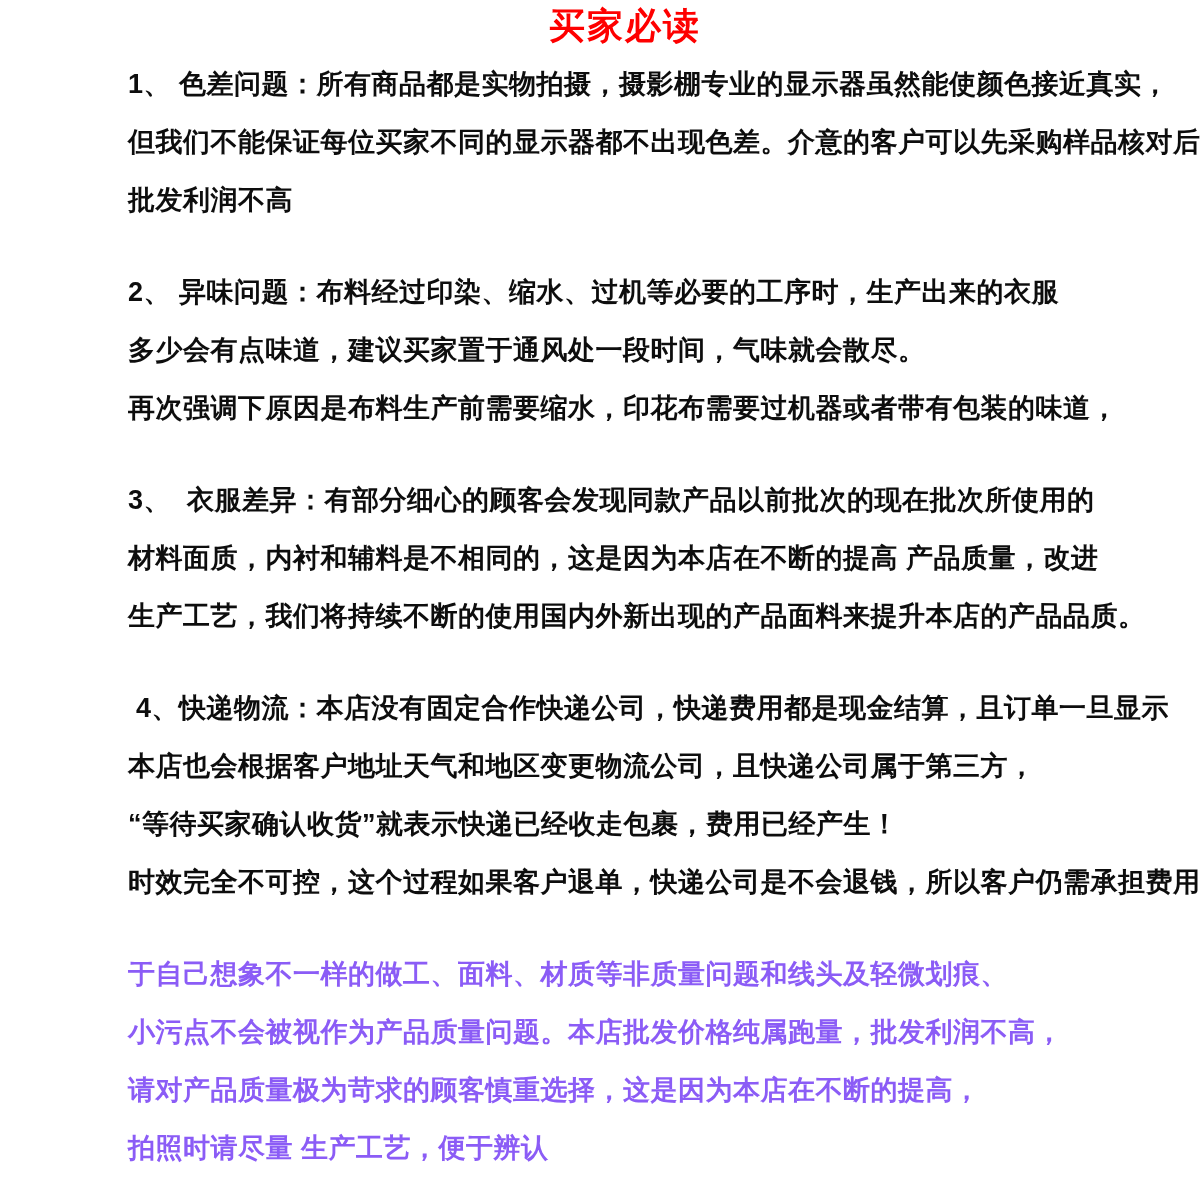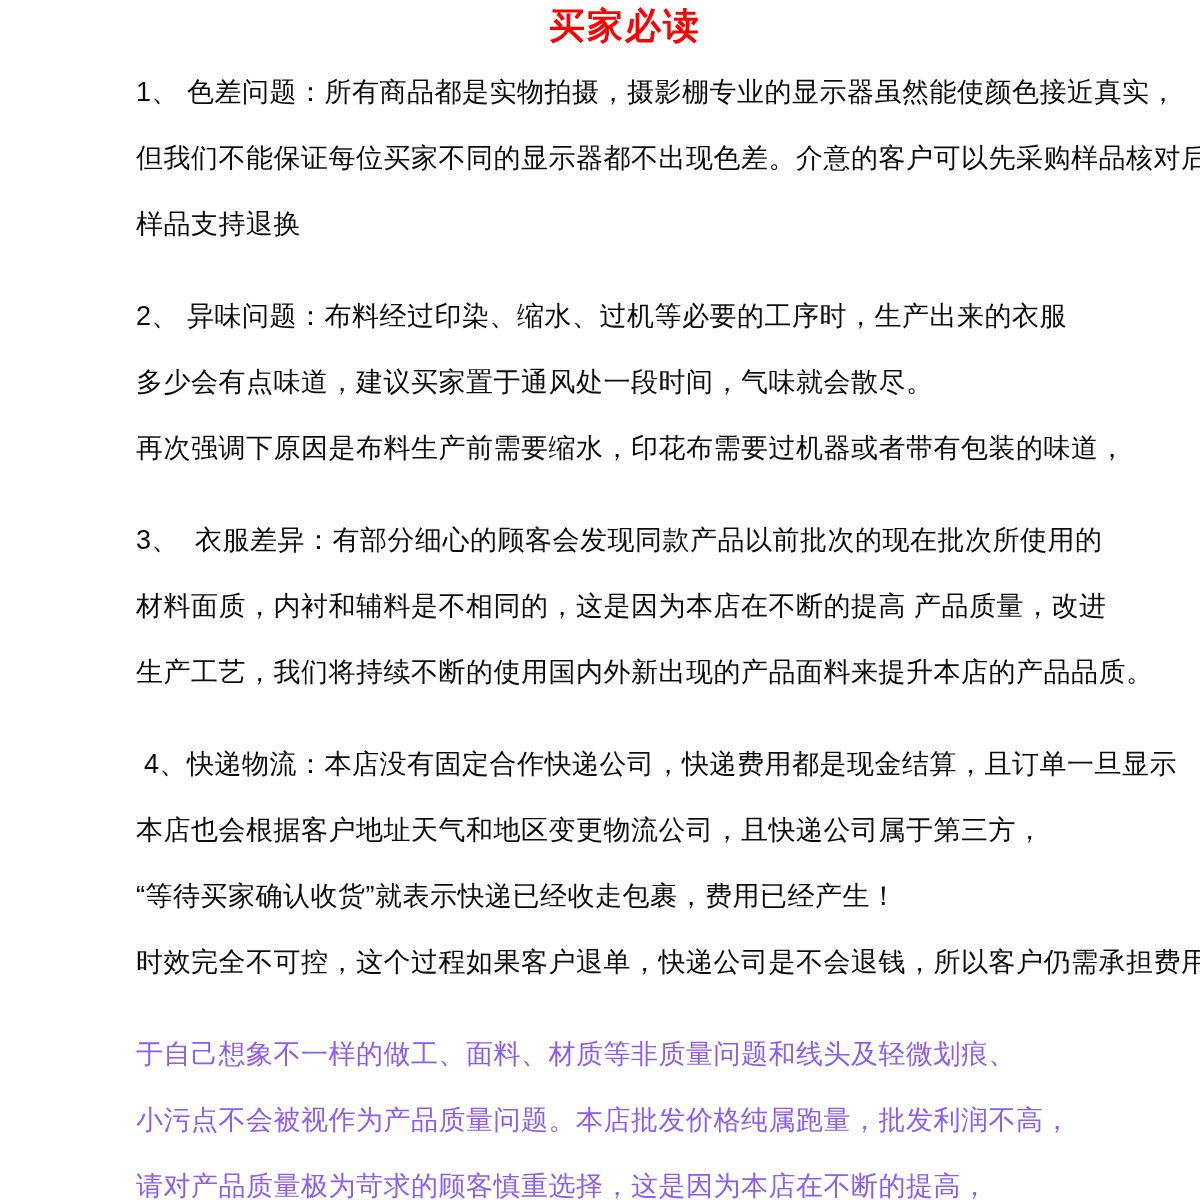--- a/index.html
+++ b/index.html
@@ -23,43 +23,43 @@
     line-height: 50px;
     font-weight: bold;
     color: #fe0000;
     margin: 0 0 0 0;
     letter-spacing: 2px;
   }
   .section {
     margin: 0 0 42px 0;
   }
   .line {
-    margin: 16px;
+    margin: 8px;
     font-size: 27px;
     line-height: 50px;
-    font-weight: 400;
+    font-weight: 700;
     color: #0d0d0d;
     letter-spacing: 0.5px;
     white-space: pre;
   }
   .section.warning .line {
     color: #8b5cf6;
   }
 </style>
 </head>
 <body>
 
 <div class="page">
 
   <h1 class="doc-title">买家必读</h1>
 
   <div class="section">
     <p class="line">1、 色差问题：所有商品都是实物拍摄，摄影棚专业的显示器虽然能使颜色接近真实，</p>
     <p class="line">但我们不能保证每位买家不同的显示器都不出现色差。介意的客户可以先采购样品核对后下单，</p>
-    <p class="line">样品支持退换</p>
+    <p class="line">批发利润不高</p>
   </div>
 
   <div class="section">
     <p class="line">2、 异味问题：布料经过印染、缩水、过机等必要的工序时，生产出来的衣服</p>
     <p class="line">多少会有点味道，建议买家置于通风处一段时间，气味就会散尽。</p>
     <p class="line">再次强调下原因是布料生产前需要缩水，印花布需要过机器或者带有包装的味道，</p>
   </div>
 
   <div class="section">
     <p class="line">3、  衣服差异：有部分细心的顾客会发现同款产品以前批次的现在批次所使用的</p>

